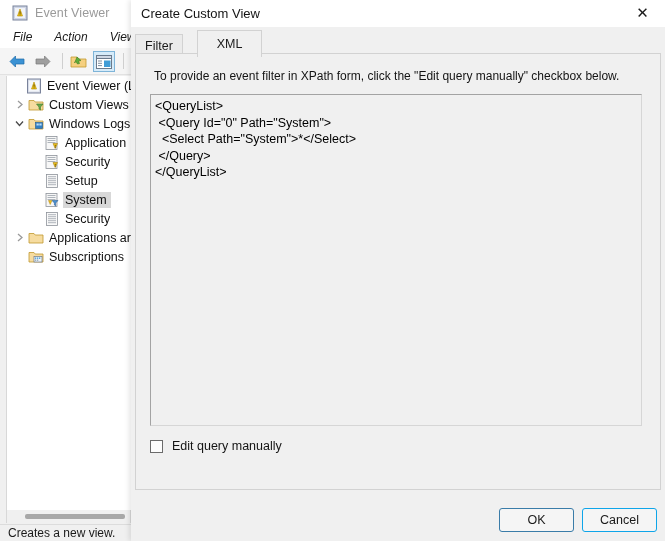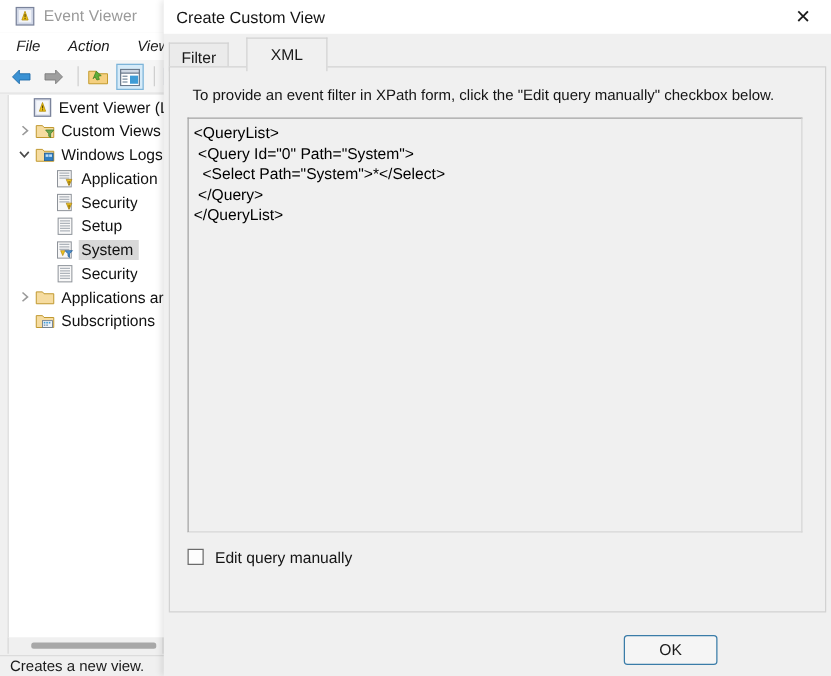--- a/index.html
+++ b/index.html
@@ -264,21 +264,21 @@
     font-size: 12.5px;
     color: #000000;
     line-height: 16.5px;
     white-space: pre;
   }
 
   .chk-row {
     position: absolute;
     left: 14px; top: 385px;
     display: flex;
-    align-items: flex-start;
+    align-items: center;
   }
   .chk-box {
     width: 13px; height: 13px;
     border: 1px solid #6b6b6b;
     background: #fdfdfd;
     box-sizing: border-box;
     flex: none;
   }
   .chk-label {
     margin-left: 9px;
@@ -554,15 +554,16 @@
 
     <div class="chk-row">
       <span class="chk-box"></span>
       <span class="chk-label">Edit query manually</span>
     </div>
 
   </div>
 
   <div class="dlg-buttons">
     <div class="dlg-btn" id="btn-ok">OK</div>
+    <div class="dlg-btn" id="btn-cancel">Cancel</div>
   </div>
 
 </div>
 
 </body></html>

